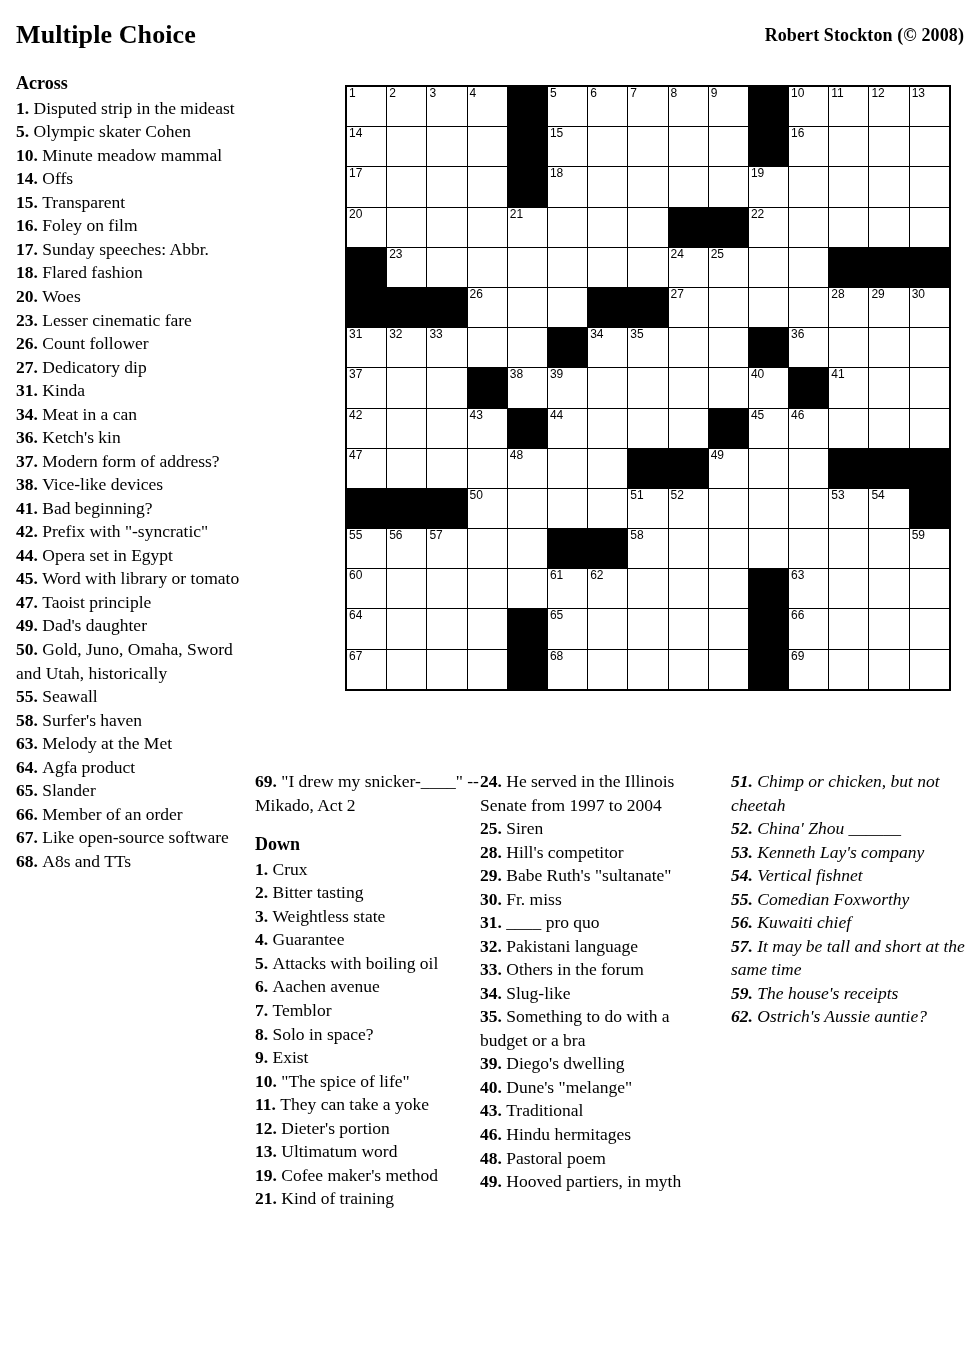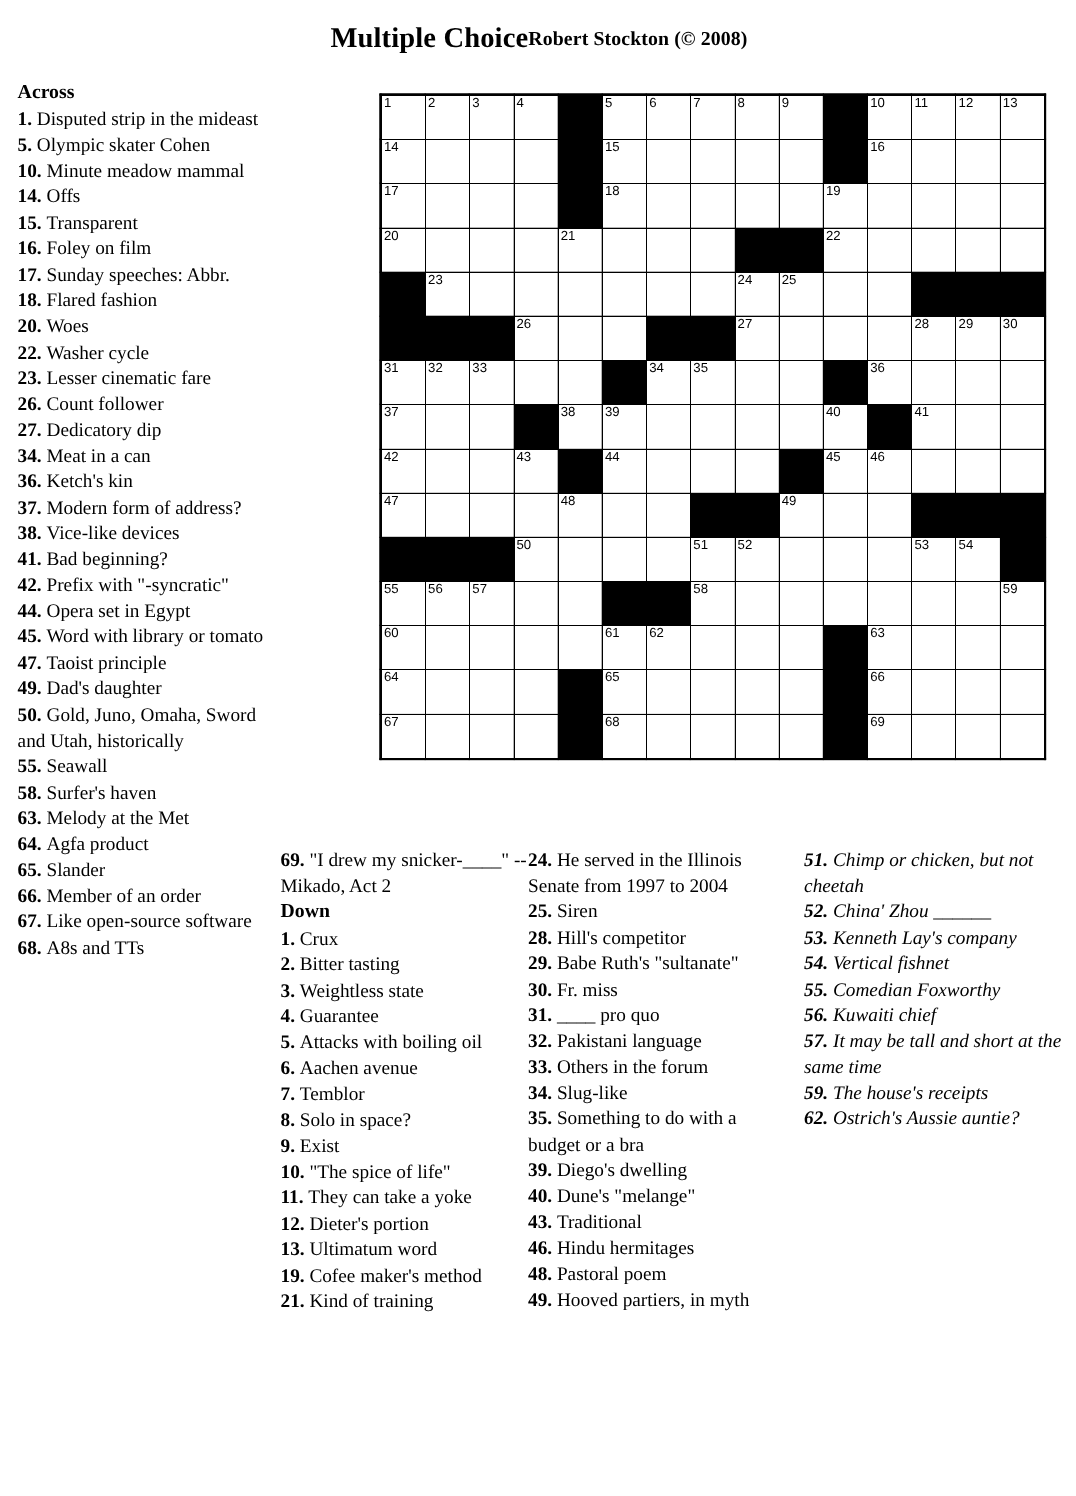--- a/index.html
+++ b/index.html
@@ -18,21 +18,21 @@
   }
 
   
   .header {
     position: absolute;
     left: 0; top: 0;
     width: 978px;
     height: 62px;
     display: flex;
     align-items: center;
-    justify-content: center;
+    justify-content: space-between;
     padding: 8px 14px 0 16px;
     box-sizing: border-box;
   }
   .puzzle-title {
     font-size: 26px;
     font-weight: bold;
     letter-spacing: 0.1px;
   }
   .puzzle-author {
     font-size: 18px;
@@ -105,20 +105,21 @@
     width: 236px;
     font-style: italic;
   }
   .clue-heading {
     font-weight: bold;
     font-size: 18px;
     margin: 0 0 1px 0;
     line-height: 1.32;
   }
   .clue-heading.spaced {
+    margin-top: 16px;
   }
   .clue {
     margin: 0;
     padding: 0;
     text-indent: 0;
   }
   .clue .num {
     font-weight: bold;
   }
   .clue .txt {
@@ -538,24 +539,24 @@
   <div id="across-col1">
       <div class="clue"><span class="num">1. </span><span class="txt">Disputed strip in the mideast</span></div>
       <div class="clue"><span class="num">5. </span><span class="txt">Olympic skater Cohen</span></div>
       <div class="clue"><span class="num">10. </span><span class="txt">Minute meadow mammal</span></div>
       <div class="clue"><span class="num">14. </span><span class="txt">Offs</span></div>
       <div class="clue"><span class="num">15. </span><span class="txt">Transparent</span></div>
       <div class="clue"><span class="num">16. </span><span class="txt">Foley on film</span></div>
       <div class="clue"><span class="num">17. </span><span class="txt">Sunday speeches: Abbr.</span></div>
       <div class="clue"><span class="num">18. </span><span class="txt">Flared fashion</span></div>
       <div class="clue"><span class="num">20. </span><span class="txt">Woes</span></div>
-      <div class="clue"><span class="num">22. </span><span class="txt">Washer cycle</span></div>
       <div class="clue"><span class="num">23. </span><span class="txt">Lesser cinematic fare</span></div>
       <div class="clue"><span class="num">26. </span><span class="txt">Count follower</span></div>
       <div class="clue"><span class="num">27. </span><span class="txt">Dedicatory dip</span></div>
+      <div class="clue"><span class="num">31. </span><span class="txt">Kinda</span></div>
       <div class="clue"><span class="num">34. </span><span class="txt">Meat in a can</span></div>
       <div class="clue"><span class="num">36. </span><span class="txt">Ketch's kin</span></div>
       <div class="clue"><span class="num">37. </span><span class="txt">Modern form of address?</span></div>
       <div class="clue"><span class="num">38. </span><span class="txt">Vice-like devices</span></div>
       <div class="clue"><span class="num">41. </span><span class="txt">Bad beginning?</span></div>
       <div class="clue"><span class="num">42. </span><span class="txt">Prefix with "-syncratic"</span></div>
       <div class="clue"><span class="num">44. </span><span class="txt">Opera set in Egypt</span></div>
       <div class="clue"><span class="num">45. </span><span class="txt">Word with library or tomato</span></div>
       <div class="clue"><span class="num">47. </span><span class="txt">Taoist principle</span></div>
       <div class="clue"><span class="num">49. </span><span class="txt">Dad's daughter</span></div>

